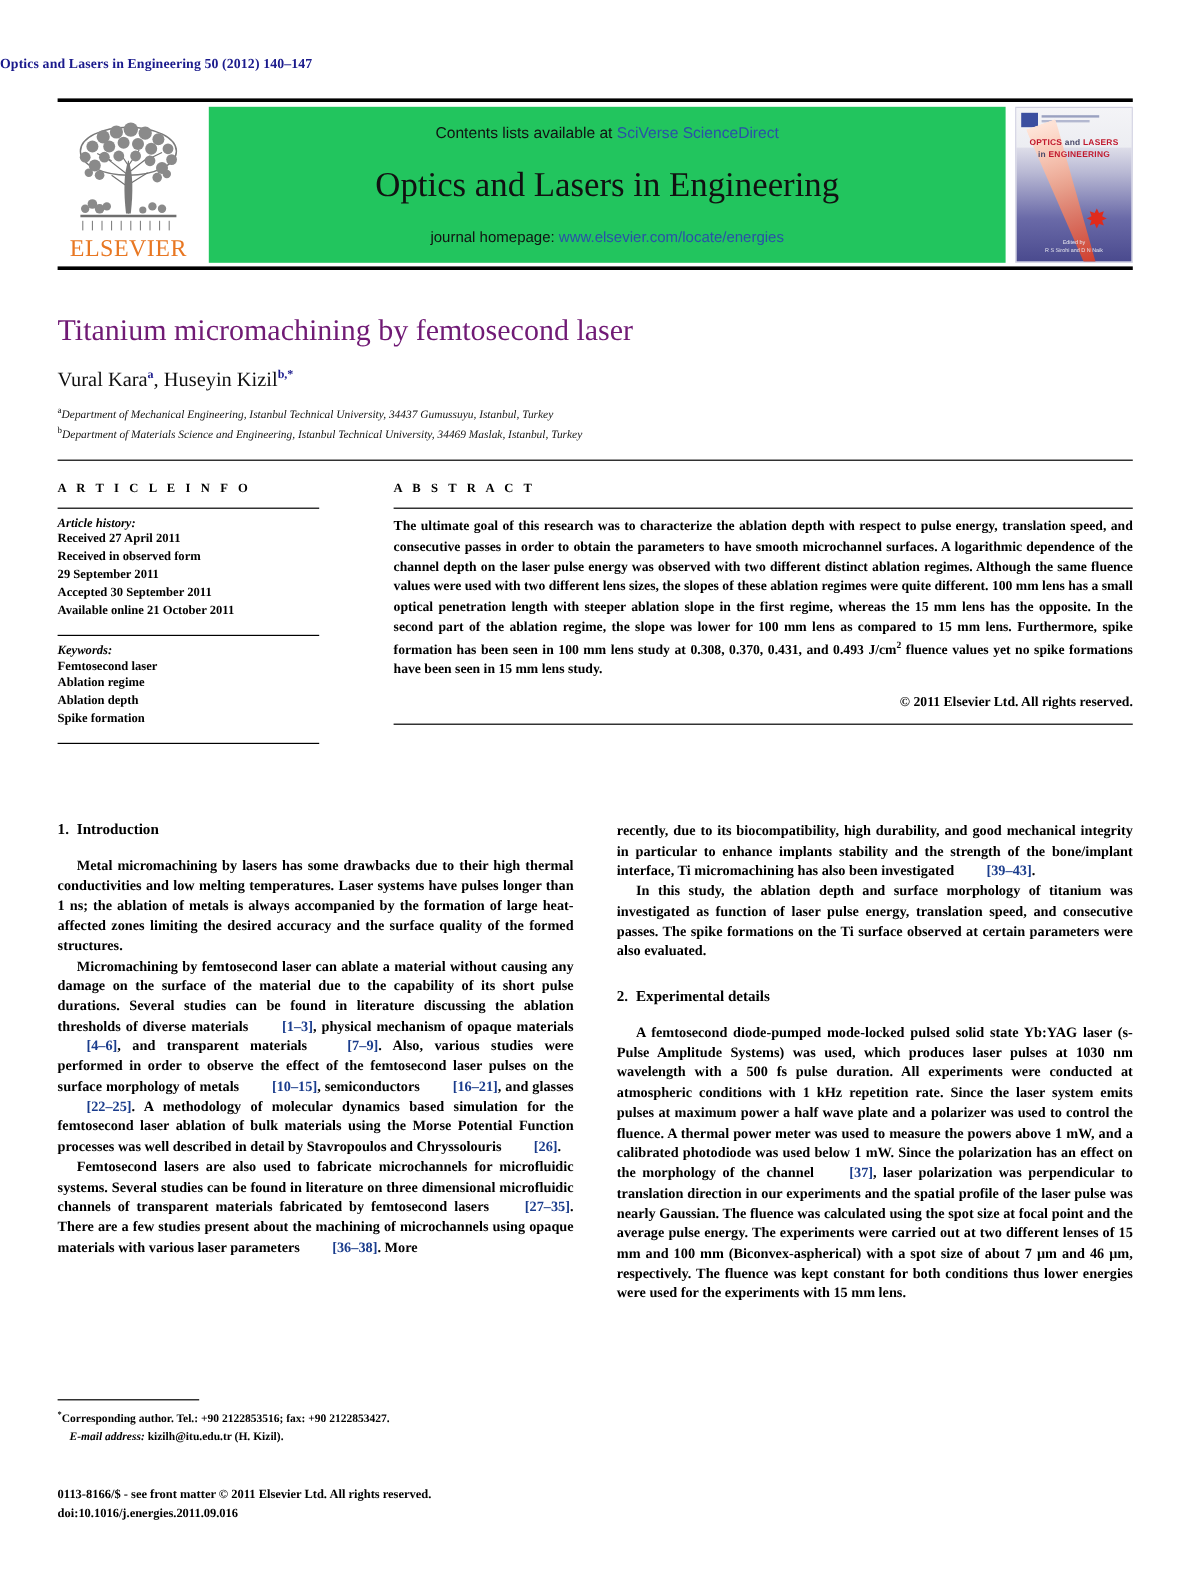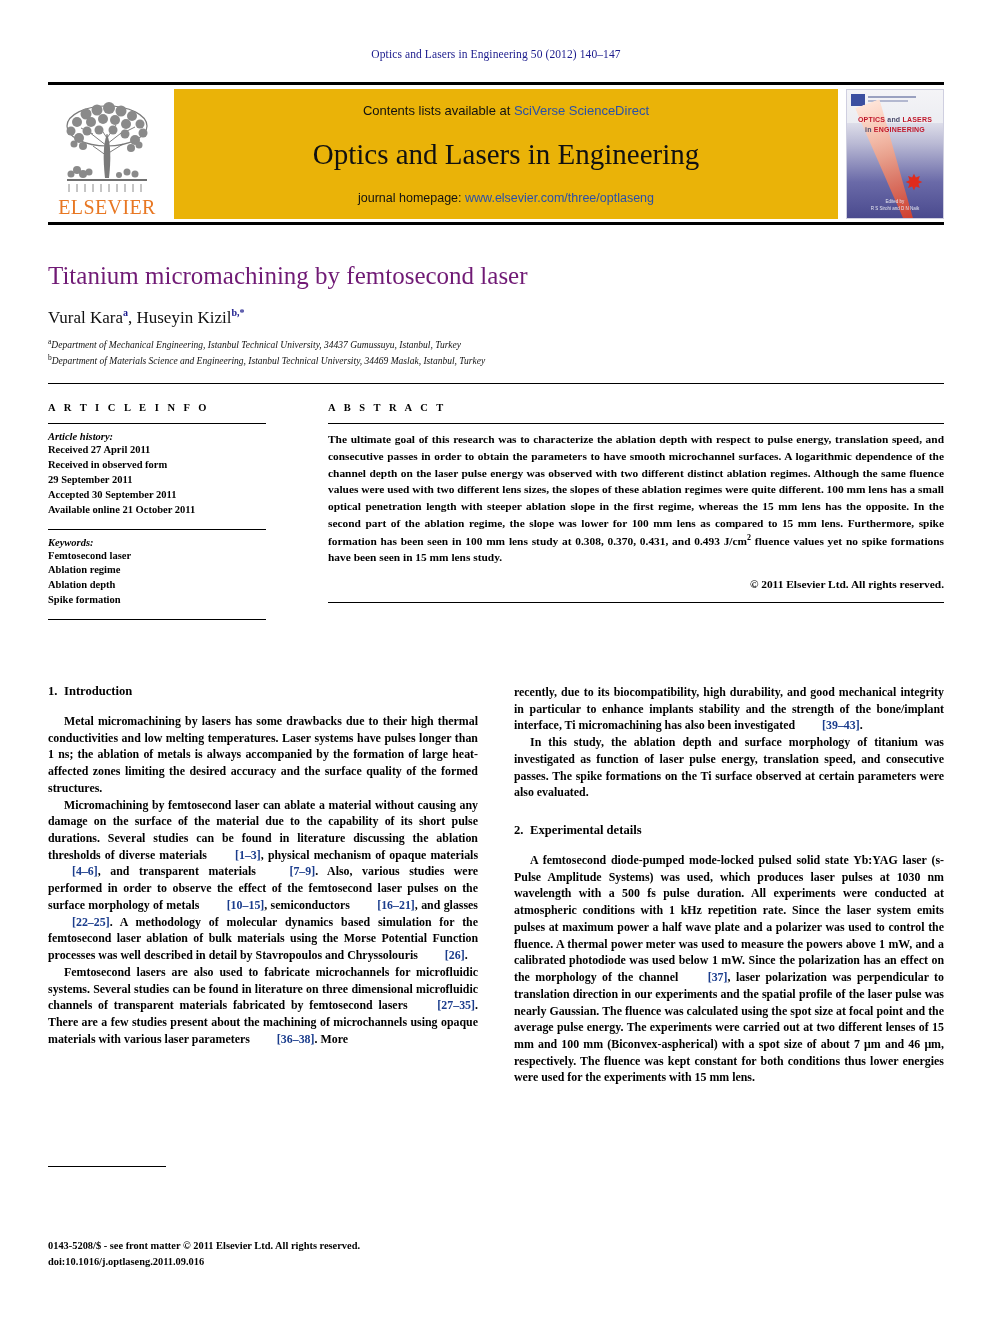--- a/index.html
+++ b/index.html
@@ -13,23 +13,23 @@
     position: relative;
     overflow: hidden;
   }
 
   .page { position: relative; width: 992px; height: 1323px; padding: 0; }
 
   
   .running-head {
     position: absolute;
     top: 48px; left: 0; right: 0;
-    text-align: center;
-    font-family: "Liberation Serif", serif;
-    font-weight: normal;
+    text-align: left;
+    font-family: "Liberation Serif", serif;
+    font-weight: bold;
     font-size: 11.5px;
     color: #1a1a8c;
     letter-spacing: 0.1px;
   }
 
   
   .masthead {
     position: absolute;
     top: 82px; left: 48px;
     width: 896px;
@@ -60,21 +60,21 @@
     font-family: "Liberation Serif", serif;
     color: #E87722;
     font-size: 20px;
     letter-spacing: 0.4px;
     line-height: 1;
     margin-top: 1px;
     font-weight: 400;
   }
   .masthead-center {
     flex: 1 1 auto;
-    background: #eab308;
+    background: #22c55e;
     display: flex;
     flex-direction: column;
     align-items: center;
     justify-content: space-between;
     padding: 14px 10px 14px 10px;
     margin: 0 8px;
   }
   .contents-line {
     font-family: "Liberation Sans", sans-serif;
     font-size: 13px;
@@ -353,21 +353,21 @@
         </svg>
         <div class="elsevier-word">ELSEVIER</div>
       </div>
 
       <div class="masthead-center">
         <div class="contents-line">
           <span>Contents lists available at </span><span class="sd-link">SciVerse ScienceDirect</span>
         </div>
         <div class="journal-name">Optics and Lasers in Engineering</div>
         <div class="homepage-line">
-          <span>journal homepage: </span><span class="url">www.elsevier.com/three/optlaseng</span>
+          <span>journal homepage: </span><span class="url">www.elsevier.com/locate/energies</span>
         </div>
       </div>
 
       <div class="journal-cover">
         <div class="cover-topband"></div>
         <div class="cover-elsevier-chip"></div>
         <div class="cover-chip-line"></div>
         <div class="cover-chip-line2"></div>
         <div class="cover-beam"></div>
         <div class="cover-title1">
@@ -454,20 +454,24 @@
       <h2 class="sec">
         <span class="num">2.</span><span>Experimental details</span>
       </h2>
       <p class="body"><span>A femtosecond diode-pumped mode-locked pulsed solid state Yb:YAG laser (s-Pulse Amplitude Systems) was used, which produces laser pulses at 1030 nm wavelength with a 500 fs pulse duration. All experiments were conducted at atmospheric conditions with 1 kHz repetition rate. Since the laser system emits pulses at maximum power a half wave plate and a polarizer was used to control the fluence. A thermal power meter was used to measure the powers above 1 mW, and a calibrated photodiode was used below 1 mW. Since the polarization has an effect on the morphology of the channel </span><span class="ref">[37]</span><span>, laser polarization was perpendicular to translation direction in our experiments and the spatial profile of the laser pulse was nearly Gaussian. The fluence was calculated using the spot size at focal point and the average pulse energy. The experiments were carried out at two different lenses of 15 mm and 100 mm (Biconvex-aspherical) with a spot size of about 7 μm and 46 μm, respectively. The fluence was kept constant for both conditions thus lower energies were used for the experiments with 15 mm lens.</span></p>
     </div>
 
   </div>
 
   <div class="footnote">
     <div class="fn-rule"></div>
+    <p class="fn-text">
+      <sup>*</sup><span>Corresponding author. Tel.: +90 2122853516; fax: +90 2122853427.</span>
+      <span class="fn-indent"><span class="em">E-mail address:</span><span> kizilh@itu.edu.tr (H. Kizil).</span></span>
+    </p>
   </div>
 
   <div class="imprint">
-    <div>0143-5208/$ - see front matter © 2011 Elsevier Ltd. All rights reserved.</div>
-    <div>doi:10.1016/j.optlaseng.2011.09.016</div>
+    <div>0113-8166/$ - see front matter © 2011 Elsevier Ltd. All rights reserved.</div>
+    <div>doi:10.1016/j.energies.2011.09.016</div>
   </div>
 
 </div>
 
 </body></html>

